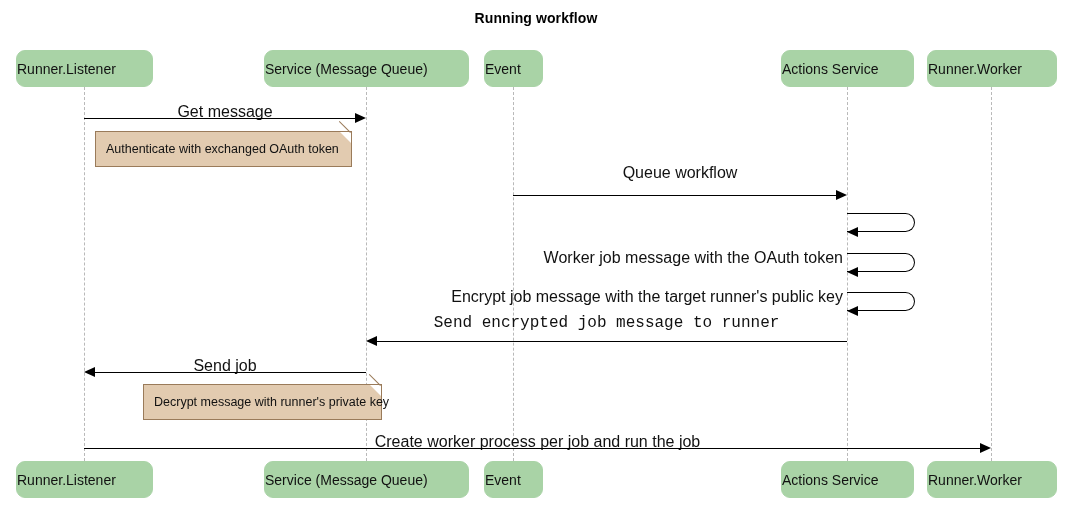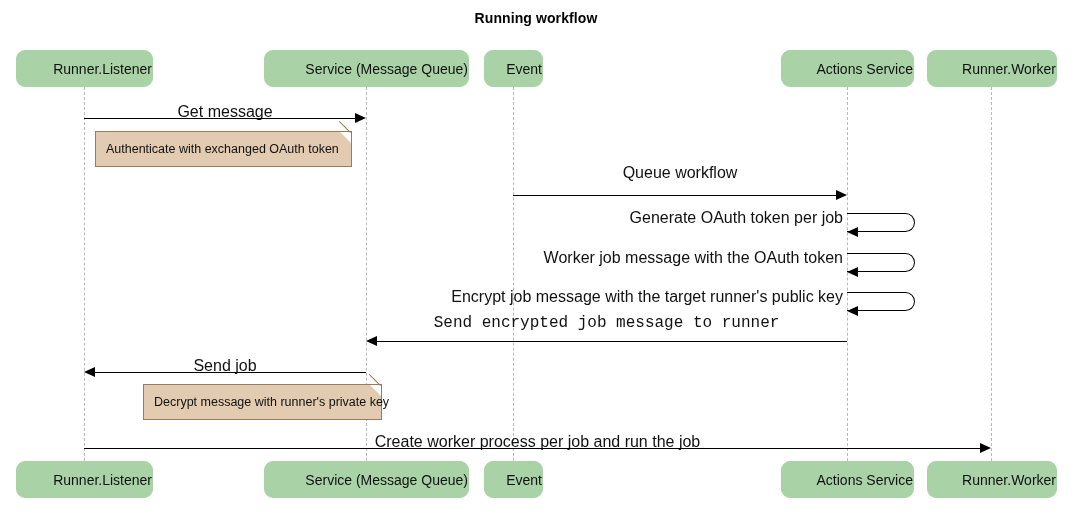--- a/index.html
+++ b/index.html
@@ -30,21 +30,21 @@
   }
   .actor-box {
     position: absolute;
     box-sizing: border-box;
     background: #a9d3a6;
     border: 1px solid #a9d3a6;
     border-radius: 9px;
     height: 37px;
     display: flex;
     align-items: center;
-    justify-content: flex-end;
+    justify-content: flex-start;
     font-size: 14px;
     color: #111111;
     white-space: nowrap;
   }
   .lifeline {
     position: absolute;
     width: 0;
     border-left: 1px dashed #b9b9b9;
   }
   .msg-line {
@@ -165,21 +165,20 @@
   <div class="note" style="left:95px;top:131px;width:257px;">
     <span>Authenticate with exchanged OAuth token</span>
     <span class="note-fold"></span>
     <span class="note-fold-edge"></span>
   </div>
 
   <div class="msg-label" style="left:513px;top:164px;width:334px;">Queue workflow</div>
   <div class="msg-line" style="left:513px;top:195px;width:324px;"></div>
   <div class="arrowhead right" style="left:836px;top:190px;"></div>
 
-  <div class="msg-label" style="left:497px;top:209px;width:346px;text-align:right;">Generate OAuth token per job</div>
   <div class="self-loop" style="left:847px;top:213px;width:68px;height:19px;"></div>
   <div class="arrowhead left" style="left:847px;top:227px;"></div>
 
   <div class="msg-label" style="left:497px;top:249px;width:346px;text-align:right;">Worker job message with the OAuth token</div>
   <div class="self-loop" style="left:847px;top:253px;width:68px;height:19px;"></div>
   <div class="arrowhead left" style="left:847px;top:267px;"></div>
 
   <div class="msg-label" style="left:447px;top:288px;width:396px;text-align:right;">Encrypt job message with the target runner's public key</div>
   <div class="self-loop" style="left:847px;top:292px;width:68px;height:19px;"></div>
   <div class="arrowhead left" style="left:847px;top:306px;"></div>

